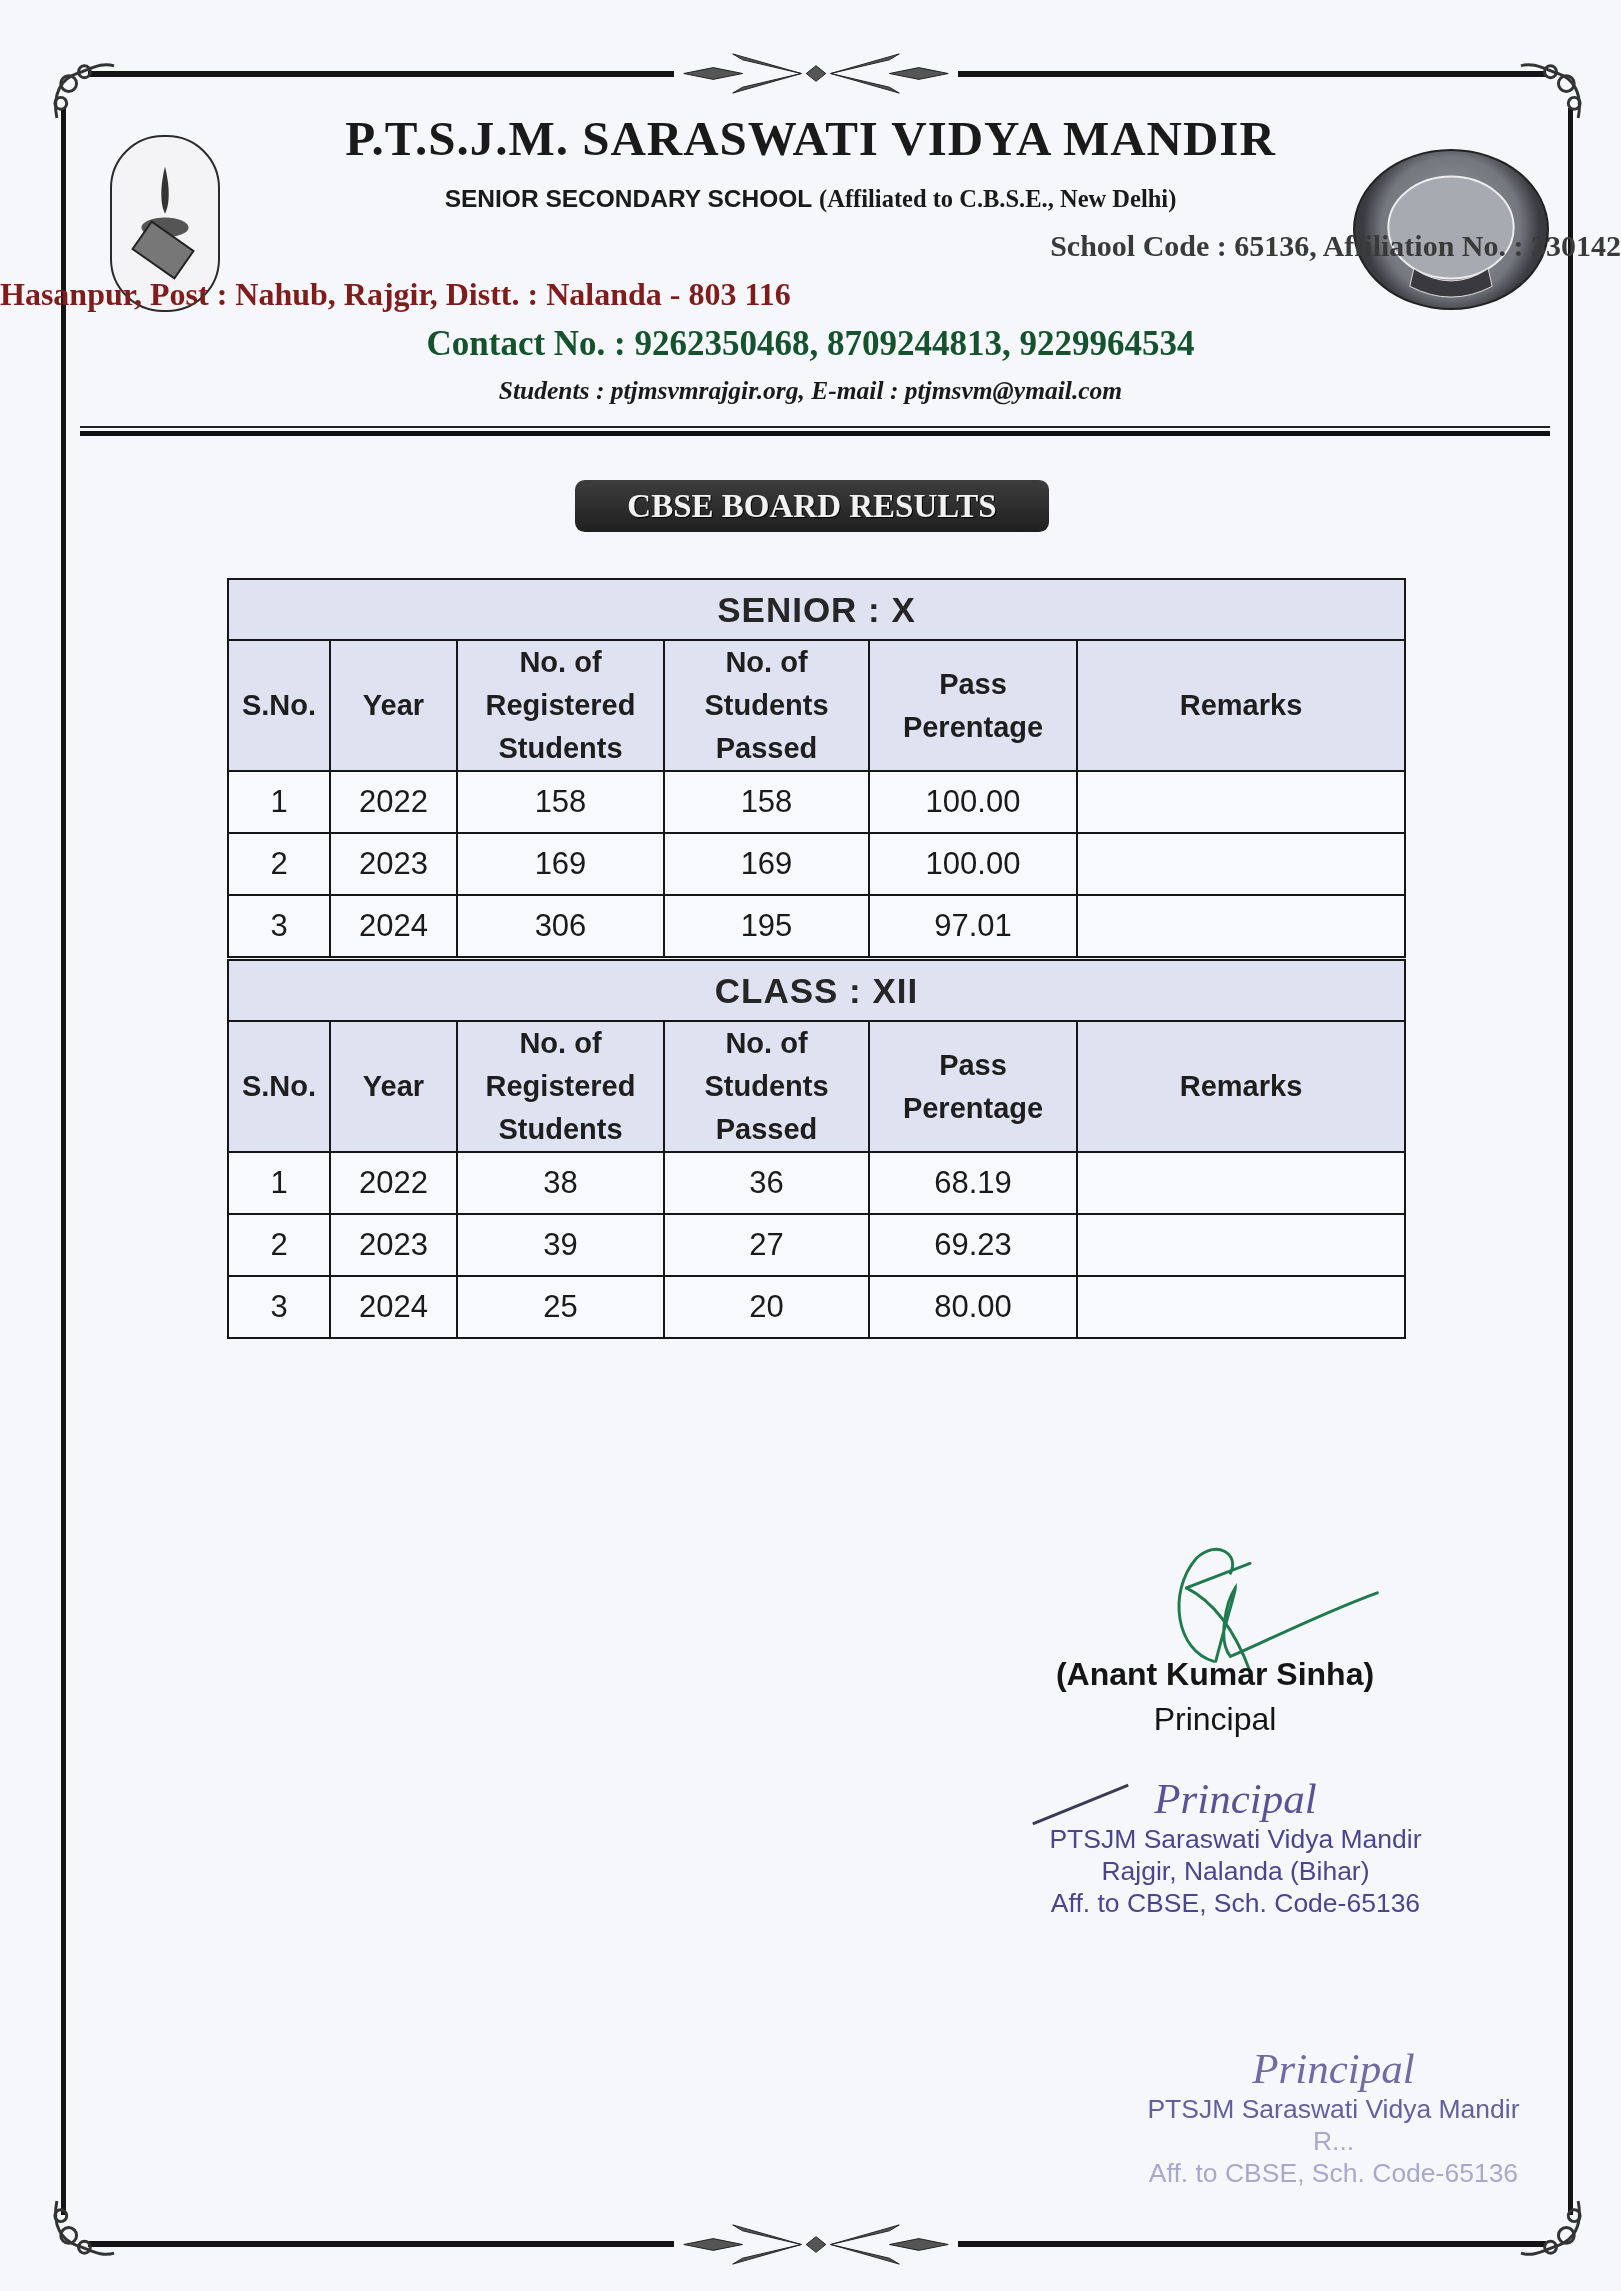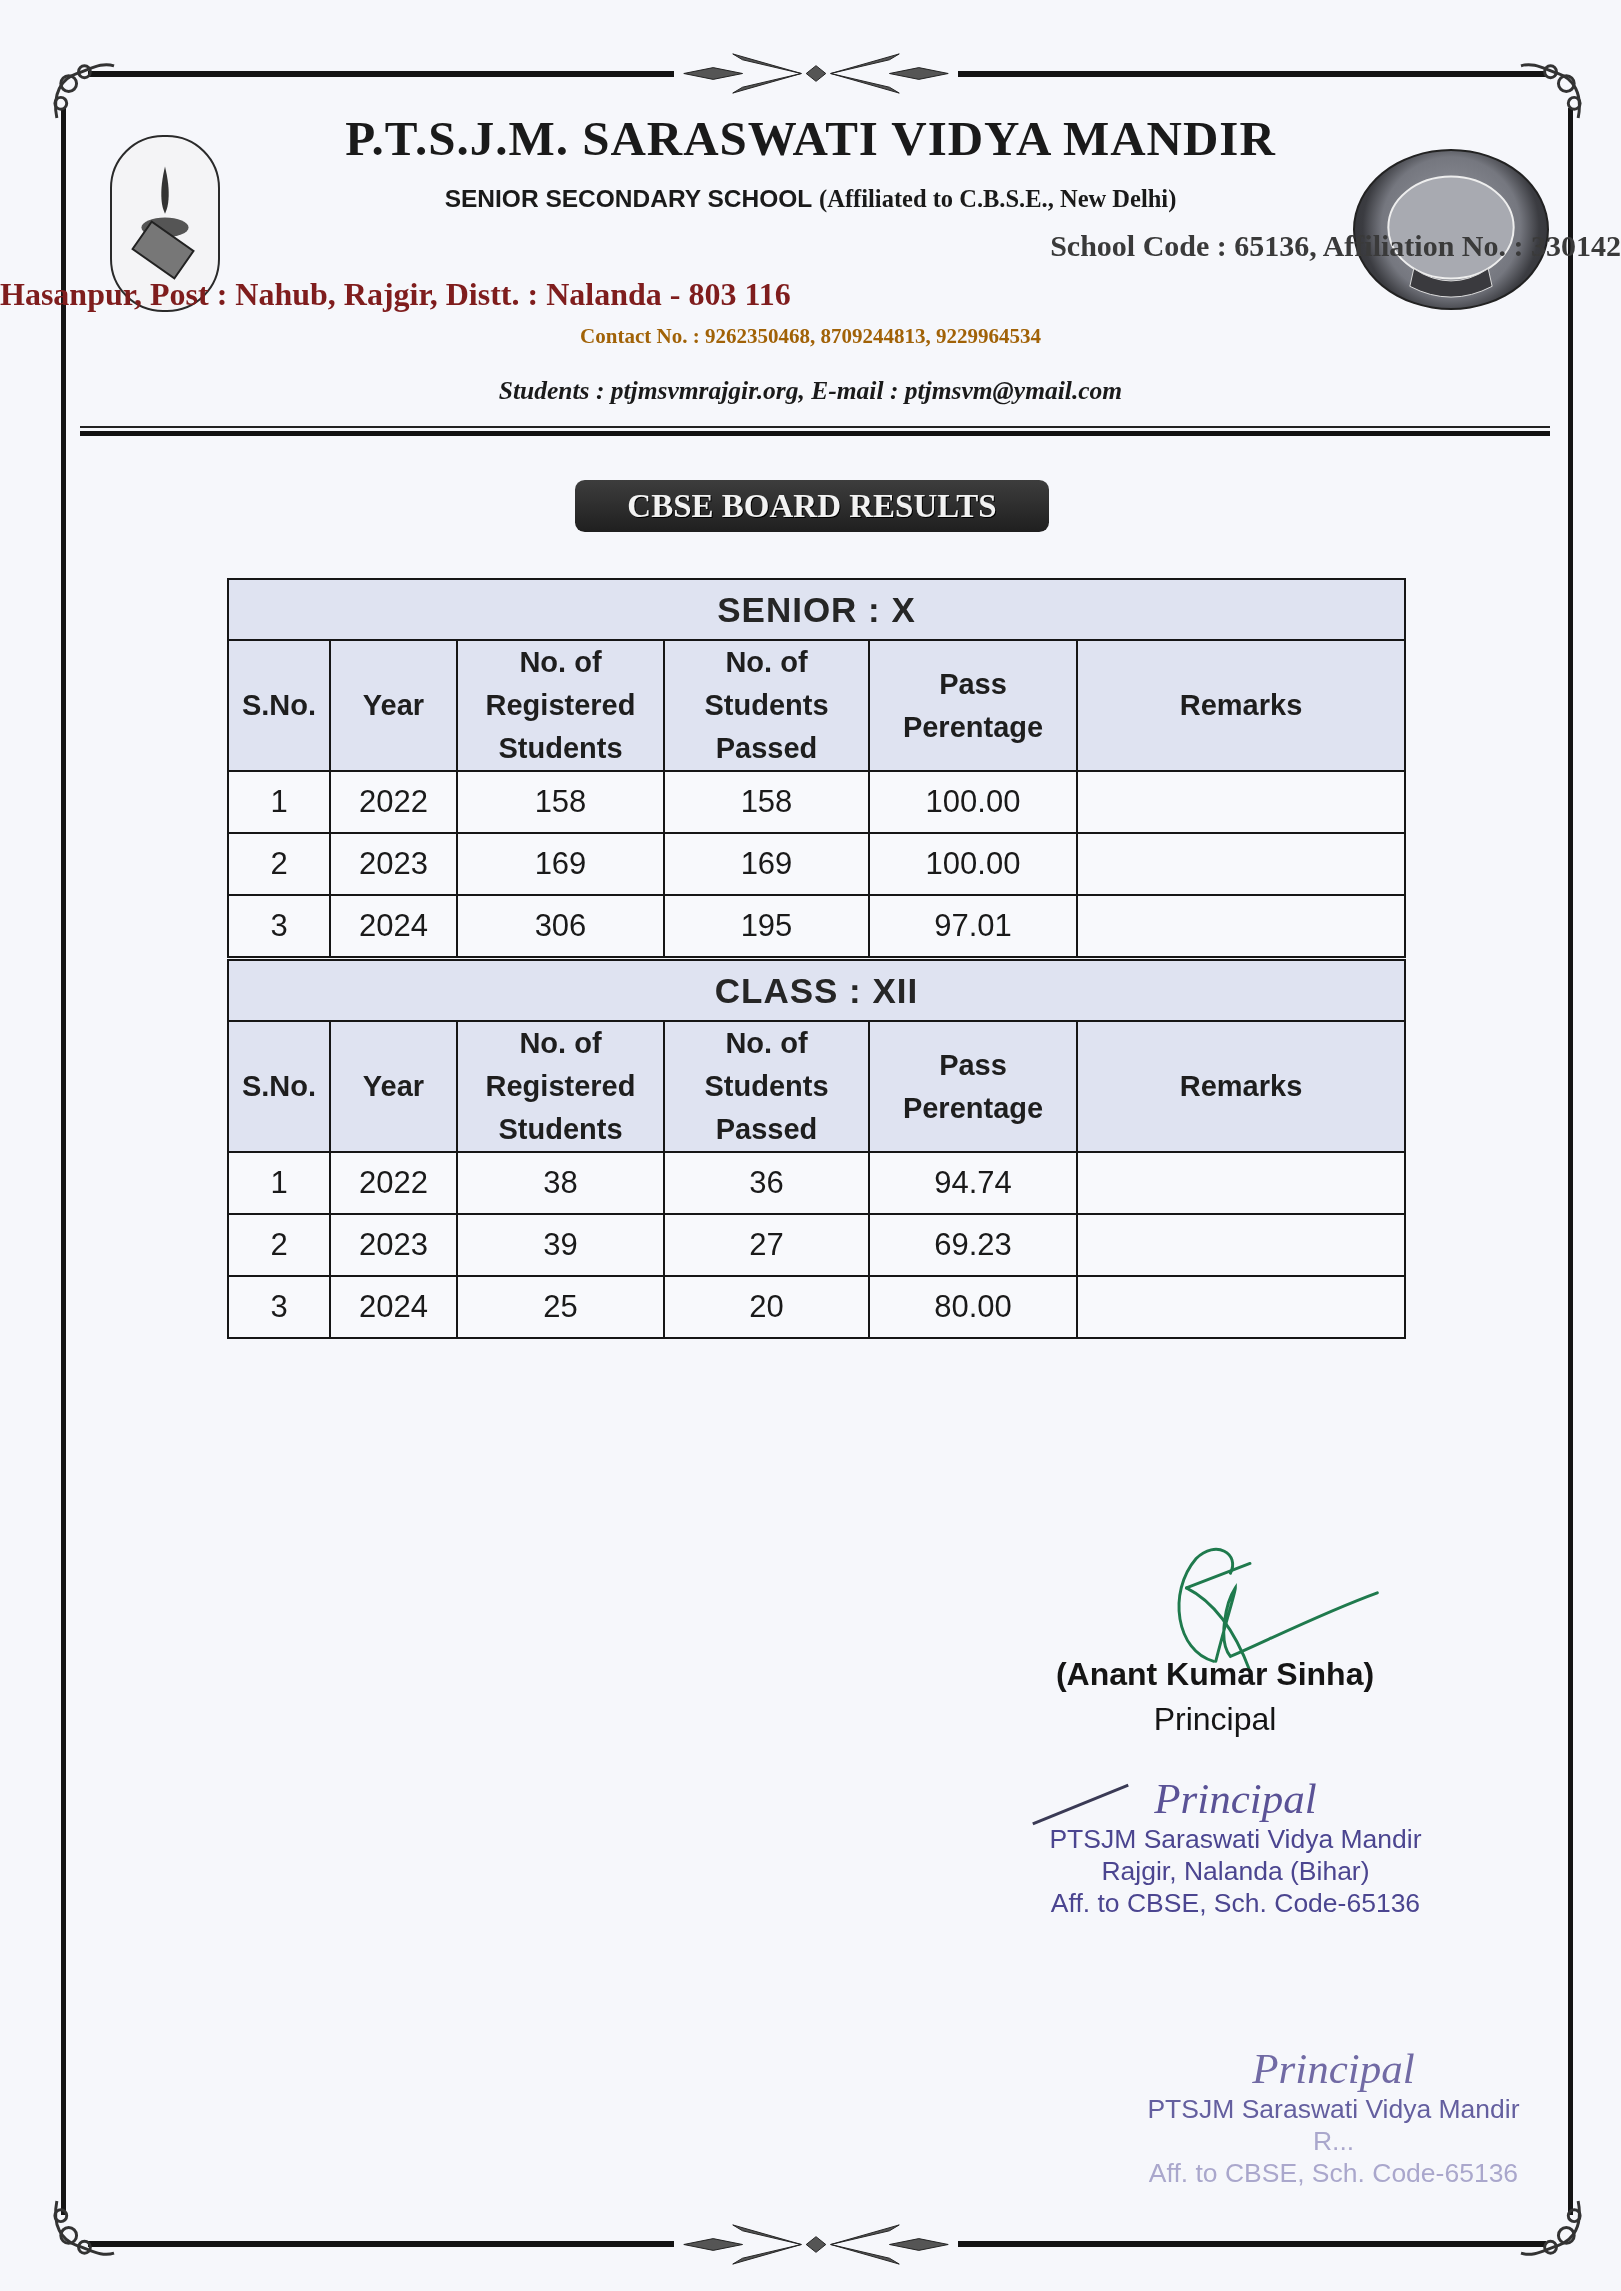--- a/index.html
+++ b/index.html
@@ -23,21 +23,21 @@
   .title {
     left:0; width:1621px; top:110px; text-align:center;
     font-family:"Liberation Serif", serif; font-weight:bold; font-size:49px;
     letter-spacing:1px; color:#1a1a1a;
   }
   .subtitle { left:0; width:1621px; top:185px; text-align:center; font-size:24.5px; color:#1a1a1a; }
   .subtitle .s1 { font-family:"Liberation Sans", sans-serif; font-weight:bold; }
   .subtitle .s2 { font-family:"Liberation Serif", serif; font-weight:bold; }
   .line-code { left:0; width:1621px; top:229px; text-align:right; font-family:"Liberation Serif", serif; font-size:30px; color:#3a3a3a; font-weight:bold; }
   .line-addr { left:0; width:1621px; top:276px; font-family:"Liberation Serif", serif; font-size:32px; color:#7f1d1d; font-weight:bold; }
-  .line-contact { left:0; width:1621px; top:324px; text-align:center; font-family:"Liberation Serif", serif; font-size:21px; color:#a16207; font-weight:bold; }
+  .line-contact { left:0; width:1621px; top:324px; text-align:center; font-family:"Liberation Serif", serif; font-size:35px; color:#14532d; font-weight:bold; }
   .line-web { left:0; width:1621px; top:376px; text-align:center; font-family:"Liberation Serif", serif; font-size:25.5px; font-style:italic; font-weight:bold; color:#1a1a1a; }
   .rule-thin { left:80px; top:426px; width:1470px; height:2px; background:#222; }
   .rule-thick { left:80px; top:431px; width:1470px; height:4.9px; background:#111; }
 
   
   .logo-left {
     left:110px; top:135px; width:106px; height:173px;
     border:2.9px solid #2a2a2a; border-radius:53px; background:#f4f4f6;
   }
   .logo-right {
@@ -267,21 +267,21 @@
       <span>Pass</span><br>
       <span>Perentage</span>
     </th>
     <th>Remarks</th>
   </tr>
   <tr class="row">
     <td>1</td>
     <td>2022</td>
     <td>38</td>
     <td>36</td>
-    <td>94.74</td>
+    <td>68.19</td>
     <td></td>
   </tr>
   <tr class="row">
     <td>2</td>
     <td>2023</td>
     <td>39</td>
     <td>27</td>
     <td>69.23</td>
     <td></td>
   </tr>

